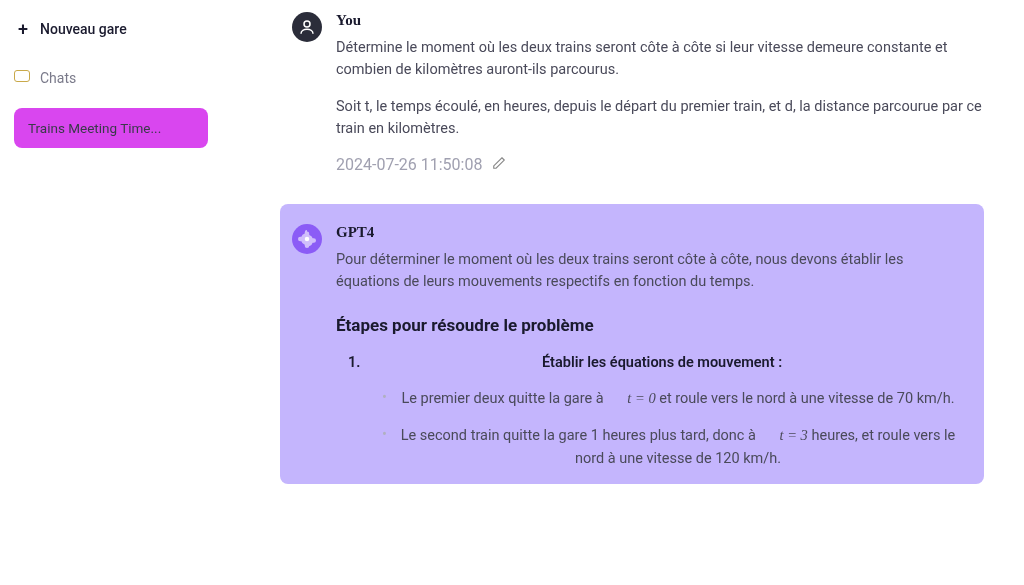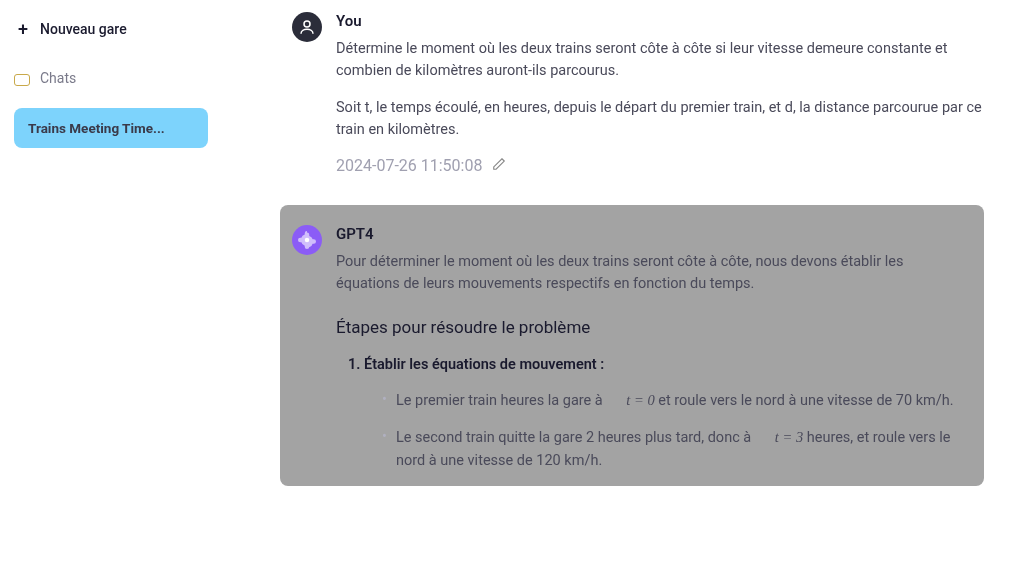--- a/index.html
+++ b/index.html
@@ -24,21 +24,21 @@
       gap: 12px;
       padding: 6px 18px;
       cursor: pointer;
       font-size: 14px;
       font-weight: 500;
       color: #1a1a2e;
     }
     .plus-icon { font-size: 18px; line-height: 1; }
     .chats-header {
       display: flex;
-      align-items: flex-end;
+      align-items: flex-start;
       gap: 10px;
       padding: 6px 14px;
       margin-top: 20px;
       color: #7a7a8a;
       font-size: 14px;
       cursor: pointer;
     }
     .chat-icon {
       width: 16px; height: 12px;
       border: 1.5px solid #c9a94a;
@@ -50,62 +50,63 @@
       padding: 12px 14px;
       font-size: 13.5px;
       border-radius: 8px;
       cursor: pointer;
       color: #3a3a4a;
       white-space: nowrap;
       overflow: hidden;
       text-overflow: ellipsis;
       margin-bottom: 6px;
     }
-    .chat-item.active { background: #7dd3fc; font-weight: 700; }
+    .chat-item.active { background: #d946ef; font-weight: 400; }
     .main {
       flex: 1;
       overflow-y: auto;
       padding: 12px 40px 0 70px;
     }
     .message-block { display: flex; gap: 14px; margin-bottom: 30px; }
     .avatar {
       width: 30px; height: 30px; border-radius: 50%;
       flex-shrink: 0;
       display: flex; align-items: center; justify-content: center;
     }
     .avatar.user { background: #2b2d3a; }
     .avatar.user svg { width: 18px; height: 18px; }
     .avatar.assistant { background: #8b5cf6; }
     .avatar.assistant svg { width: 18px; height: 18px; }
     .msg-content { flex: 1; }
-    .msg-author { font-weight: 600; font-size: 15px; margin-bottom: 8px; color: #1a1a2e; }
+    .msg-author { font-weight: 600; font-size: 15px; margin-bottom: 8px; color: #1a1a2e; font-family: Liberation Serif, serif; }
     .msg-body { font-size: 14.5px; line-height: 1.55; color: #4a4a5a; }
     .msg-body p { margin-bottom: 14px; }
     .msg-meta {
       display: flex; align-items: center; gap: 10px;
       font-size: 16px; color: #a0a0b0; margin-top: 4px;
     }
     .edit-icon { cursor: pointer; color: #888; }
     .assistant-block {
-      background: #a3a3a3;
+      background: #c4b5fd;
       border-radius: 8px;
       padding: 20px 24px 0px 12px;
       margin-left: -12px;
     }
     .assistant-block .msg-body h3 {
-      font-size: 17px; font-weight: 400; color: #1a1a2e;
+      font-size: 17px; font-weight: 700; color: #1a1a2e;
       margin: 18px 0 14px 0;
     }
     .assistant-block .msg-body ol {
       padding-left: 28px;
       margin-top: 8px;
     }
     .assistant-block .msg-body ol > li {
       font-weight: 600; font-size: 14.5px; color: #1a1a2e;
       margin-bottom: 10px;
+      text-align: center;
     }
     .assistant-block .msg-body ul {
       list-style: none;
       padding-left: 18px;
       margin-top: 12px;
       font-weight: 400;
       color: #4a4a5a;
     }
     .assistant-block .msg-body ul li {
       position: relative;
@@ -172,24 +173,24 @@
     <div class="msg-content">
       <div class="msg-author">GPT4</div>
       <div class="msg-body">
         <p>Pour déterminer le moment où les deux trains seront côte à côte, nous devons établir les équations de leurs mouvements respectifs en fonction du temps.</p>
         <h3>Étapes pour résoudre le problème</h3>
         <ol>
           <li>
             <span>Établir les équations de mouvement :</span>
             <ul>
               <li>
-                <span>Le premier train heures la gare à </span><span class="math">t = 0</span><span> et roule vers le nord à une vitesse de 70 km/h.</span>
+                <span>Le premier deux quitte la gare à </span><span class="math">t = 0</span><span> et roule vers le nord à une vitesse de 70 km/h.</span>
               </li>
               <li>
-                <span>Le second train quitte la gare 2 heures plus tard, donc à </span><span class="math">t = 3</span><span> heures, et roule vers le nord à une vitesse de 120 km/h.</span>
+                <span>Le second train quitte la gare 1 heures plus tard, donc à </span><span class="math">t = 3</span><span> heures, et roule vers le nord à une vitesse de 120 km/h.</span>
               </li>
             </ul>
           </li>
         </ol>
       </div>
     </div>
   </div>
 
 </main>
 

